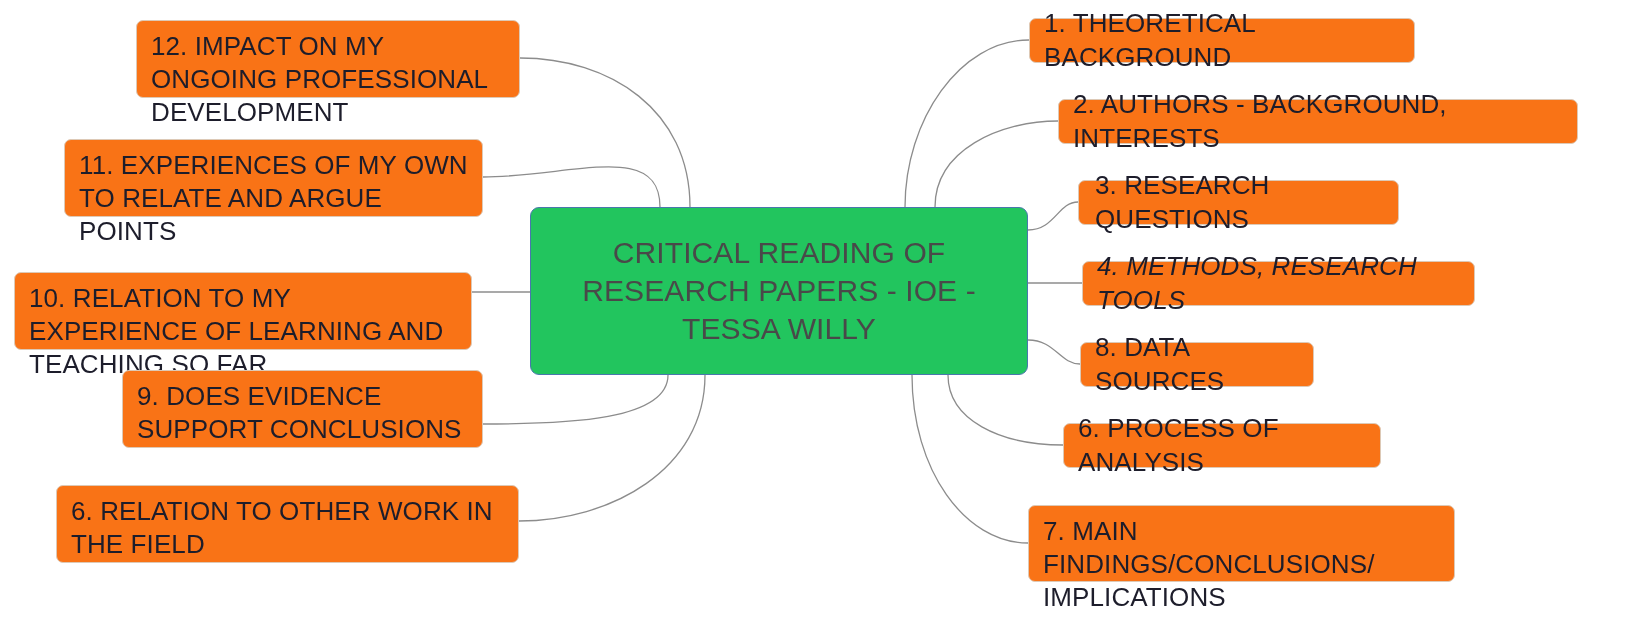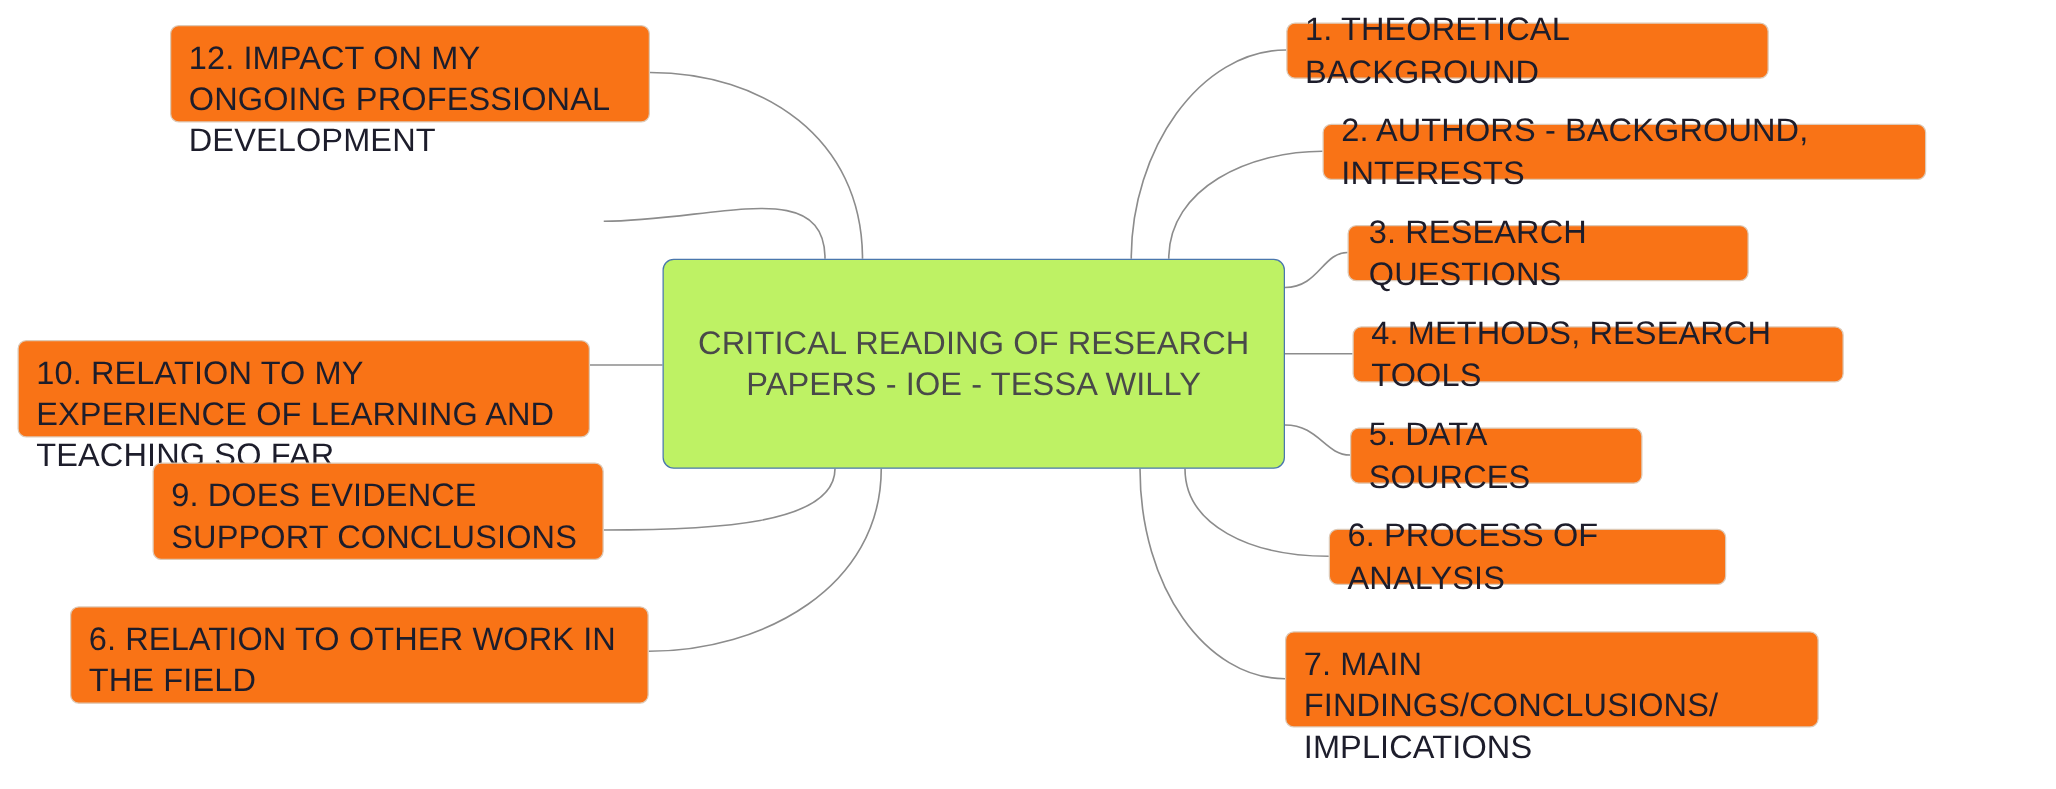--- a/index.html
+++ b/index.html
@@ -29,24 +29,24 @@
     position: absolute;
     box-sizing: border-box;
     display: flex;
     align-items: center;
     border-radius: 7px;
     padding: 9px 14px;
     line-height: 1.27;
     letter-spacing: 0.1px;
   }
   .central {
-    background: #bef264;
+    background: #22c55e;
     border: 1.6px solid #4a77ad;
     color: #494949;
-    font-size: 26px;
+    font-size: 30px;
     text-align: center;
     justify-content: center;
     border-radius: 9px;
   }
   .central .txt { display: block; width: 100%; }
   .branch {
     background: #f97316;
     border: 1.1px solid #ddc9b6;
     color: #1d1d2b;
     font-size: 26px;
@@ -78,48 +78,51 @@
   </svg>
 
   <div class="node central" style="left:530px; top:207px; width:498px; height:168px;">
     <span class="txt">CRITICAL READING OF RESEARCH PAPERS - IOE - TESSA WILLY</span>
   </div>
 
   <div class="node branch" style="left:1029px; top:18px; width:386px; height:45px;justify-content:center;">
     <span>1. THEORETICAL BACKGROUND</span>
   </div>
 
-  <div class="node branch" style="left:1058px; top:99px; width:483px; height:45px;">
+  <div class="node branch" style="left:1058px; top:99px; width:520px; height:45px;">
     <span>2. AUTHORS - BACKGROUND, INTERESTS</span>
   </div>
 
   <div class="node branch" style="left:1078px; top:180px; width:321px; height:45px;padding-left:16px;">
     <span>3. RESEARCH QUESTIONS</span>
   </div>
 
-  <div class="node branch" style="left:1082px; top:261px; width:393px; height:45px;">
+  <div class="node branch" style="left:1082px; top:261px; width:393px; height:45px;font-style:italic;">
     <span>4. METHODS, RESEARCH TOOLS</span>
   </div>
 
   <div class="node branch" style="left:1080px; top:342px; width:234px; height:45px;">
-    <span>5. DATA SOURCES</span>
+    <span>8. DATA SOURCES</span>
   </div>
 
   <div class="node branch" style="left:1063px; top:423px; width:318px; height:45px;">
     <span>6. PROCESS OF ANALYSIS</span>
   </div>
 
   <div class="node branch" style="left:1028px; top:505px; width:427px; height:77px; align-items:flex-start;">
     <span>7. MAIN FINDINGS/CONCLUSIONS/ IMPLICATIONS</span>
   </div>
 
   <div class="node branch" style="left:136px; top:20px; width:384px; height:78px; align-items:flex-start;">
     <span>12. IMPACT ON MY ONGOING PROFESSIONAL DEVELOPMENT</span>
   </div>
 
+  <div class="node branch" style="left:64px; top:139px; width:419px; height:78px; align-items:flex-start;">
+    <span>11. EXPERIENCES OF MY OWN TO RELATE AND ARGUE POINTS</span>
+  </div>
 
   <div class="node branch" style="left:14px; top:254px; width:458px; height:78px; align-items:flex-start;margin-top:18px;">
     <span>10. RELATION TO MY EXPERIENCE OF LEARNING AND TEACHING SO FAR</span>
   </div>
 
   <div class="node branch" style="left:122px; top:370px; width:361px; height:78px; align-items:flex-start;">
     <span>9. DOES EVIDENCE SUPPORT CONCLUSIONS</span>
   </div>
 
   <div class="node branch" style="left:56px; top:485px; width:463px; height:78px; align-items:flex-start;">

